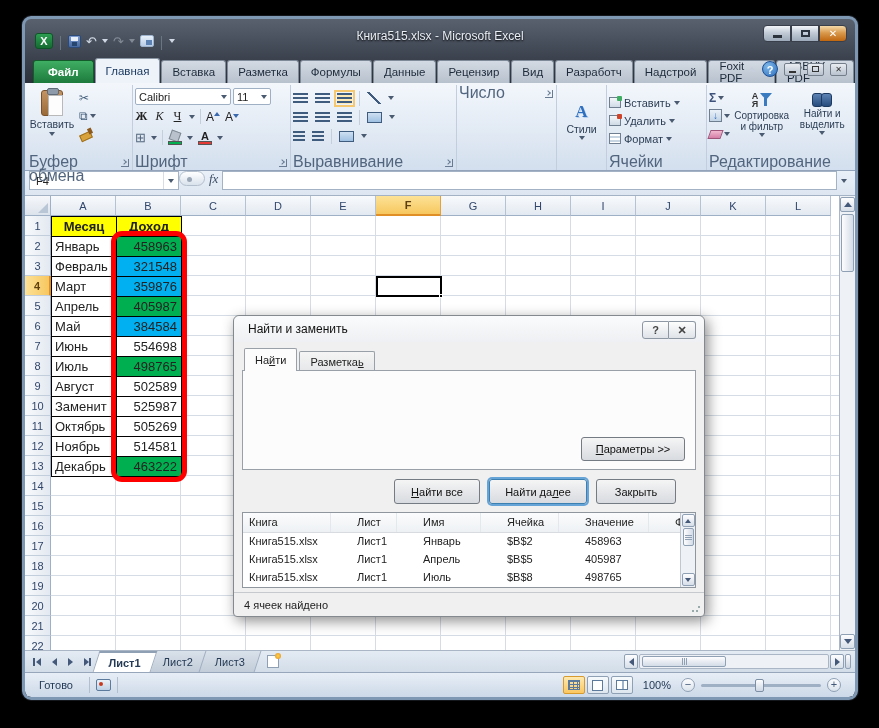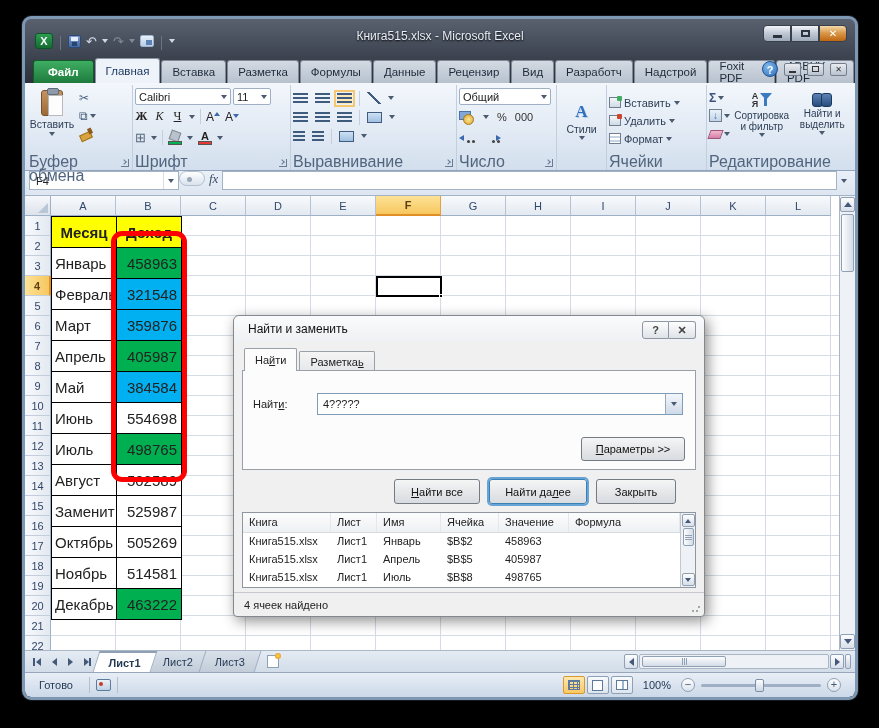--- a/index.html
+++ b/index.html
@@ -152,21 +152,21 @@
     font-size:11px; color:#31466b; display:flex; align-items:center; justify-content:center; }
   .ch.sel { background:linear-gradient(#fde297,#f7c75f); border-right-color:#e3a23f; border-bottom:2px solid #e08e26; color:#5d3f10; font-weight:bold; }
   .rowhdrs { position:absolute; left:0; top:20px; width:26px; bottom:0; display:flex; flex-direction:column; }
   .rh { height:20px; background:linear-gradient(90deg,#f8fafc,#e3e9f1); border-right:1px solid #9eb0c6; border-bottom:1px solid #c3cedd;
     font-size:11px; color:#31466b; display:flex; align-items:center; justify-content:center; flex:0 0 20px; }
   .rh.sel { background:linear-gradient(90deg,#fde297,#f7c75f); border-right:2px solid #e08e26; color:#5d3f10; font-weight:bold; }
   .cells { position:absolute; left:26px; top:20px; right:16px; bottom:0;
     background-image:repeating-linear-gradient(90deg,transparent 0 64px,#d5dce5 64px 65px),repeating-linear-gradient(180deg,transparent 0 19px,#d5dce5 19px 20px); }
 
   .datatable { position:absolute; left:0; top:0; width:131px; display:grid; grid-template-columns:65px 65px; border-left:1px solid #000; border-top:1px solid #000; }
-  .dc { height:31px; border-right:1px solid #000; border-bottom:1px solid #000; font-size:15px; display:flex; align-items:center; background:#fff; overflow:hidden; white-space:nowrap; }
+  .dc { height:20px; border-right:1px solid #000; border-bottom:1px solid #000; font-size:13px; display:flex; align-items:center; background:#fff; overflow:hidden; white-space:nowrap; }
   .dc.hd { font-weight:bold; justify-content:center; }
   .dc.mo { padding-left:3px; }
   .dc.val { justify-content:flex-end; padding-right:4px; }
 
   .selbox-f4 { position:absolute; left:325px; top:60px; width:66px; height:21px; border:2px solid #000; background:transparent; }
   .selbox-f4 .handle { position:absolute; right:-3px; bottom:-3px; width:4px; height:4px; background:#000; border:1px solid #fff; }
 
   .redbox { position:absolute; left:60px; top:15px; width:76px; height:251px; border:5px solid #f00; border-radius:11px; }
 
   .vscroll { position:absolute; right:0; top:0; width:16px; bottom:0; background:#eef1f5; border-left:1px solid #aab6c6; display:flex; flex-direction:column; align-items:center; }
@@ -200,21 +200,21 @@
   .btn-params { position:absolute; right:10px; bottom:8px; width:104px; height:24px; }
   .dlg-actions { position:absolute; top:163px; right:28px; display:flex; gap:9px; }
   .dlg-actions .btn { height:25px; }
   .b-findall { width:86px; }
   .b-findnext { width:98px; box-shadow:0 0 0 2px #66a3d6; border-color:#3c7fb1; }
   .b-close { width:80px; }
   .accel { text-decoration:underline; }
 
   .results { position:absolute; left:8px; right:8px; top:196px; height:76px; background:#fff; border:1px solid #8f969e; display:flex; }
   .res-main { flex:1; overflow:hidden; }
-  .res-hdr, .res-row { display:grid; grid-template-columns:88px 46px 64px 58px 70px 1fr; }
+  .res-hdr, .res-row { display:grid; grid-template-columns:88px 46px 64px 58px 70px 1fr;gap:20px; }
   .res-hdr { height:20px; background:linear-gradient(#fbfcfd,#eef1f4); border-bottom:1px solid #d8dce1; }
   .res-hdr > div { padding:3px 0 0 6px; border-right:1px solid #e4e7eb; color:#222; }
   .res-row { height:18px; }
   .res-row > div { padding:2px 0 0 6px; white-space:nowrap; overflow:hidden; }
   .res-scroll { width:15px; background:#eef1f5; border-left:1px solid #c0c7cf; display:flex; flex-direction:column; align-items:center; }
   .res-scroll .sbtn { width:13px; height:13px; margin-top:1px; }
   .res-thumb { width:11px; height:18px; background:linear-gradient(90deg,#fdfdfe,#d4dce7); border:1px solid #8fa0b5; border-radius:2px; margin-top:1px;
     display:flex; flex-direction:column; justify-content:center; gap:1px; align-items:center; }
   .res-thumb i { display:block; width:7px; height:1px; background:#8fa0b5; }
   .res-scroll .spacer { flex:1; }
@@ -406,36 +406,20 @@
           <span class="bars" style="width:12px"></span>
           <span class="vsep"></span>
           <span class="ic-merge"></span>
           <span class="dd"></span>
         </div>
       </div>
       <div class="grp-lab"><span>Выравнивание</span><span class="launcher"></span></div>
     </div>
 
     <div class="grp" style="width:100px">
-      <div class="grp-body numg" style="display:flex">
-        <div class="selbox" style="width:92px">
-            <span>Общий</span>
-            <span class="dd"></span>
-          </div>
-        <div class="btnrow" style="gap:8px">
-          <span class="ic-coins"></span>
-          <span class="dd"></span>
-          <span class="numtxt">%</span>
-          <span class="numtxt">000</span>
-        </div>
-        <div class="btnrow" style="gap:10px">
-          <span class="ic-dec l"></span>
-          <span class="ic-dec r"></span>
-        </div>
-      </div>
       <div class="grp-lab"><span>Число</span><span class="launcher"></span></div>
     </div>
 
     <div class="grp" style="width:50px">
       <div class="grp-body stylesg" style="display:flex">
         <span class="ic-styles">А</span>
         <span>Стили</span>
         <span class="dd"></span>
       </div>
       <div class="grp-lab"></div>
@@ -621,31 +605,20 @@
             <span>ти</span>
         </div>
         <div class="dtab">
           <span>Разметка</span>
             <span class="accel">ь</span>
             <span></span>
         </div>
       </div>
 
       <div class="tabpage">
-        <div class="findrow">
-          <span class="lab">
-            <span>Найт</span><span class="accel">и</span><span>:</span>
-          </span>
-          <div class="combo">
-            <span class="val">4?????</span>
-            <span class="combo-dd">
-                <span class="dd"></span>
-              </span>
-          </div>
-        </div>
         <div class="btn btn-params">
           <span class="accel">П</span>
             <span>араметры &gt;&gt;</span>
         </div>
       </div>
 
       <div class="dlg-actions">
         <div class="btn b-findall">
           <span class="accel">Н</span>
             <span>айти все</span>

